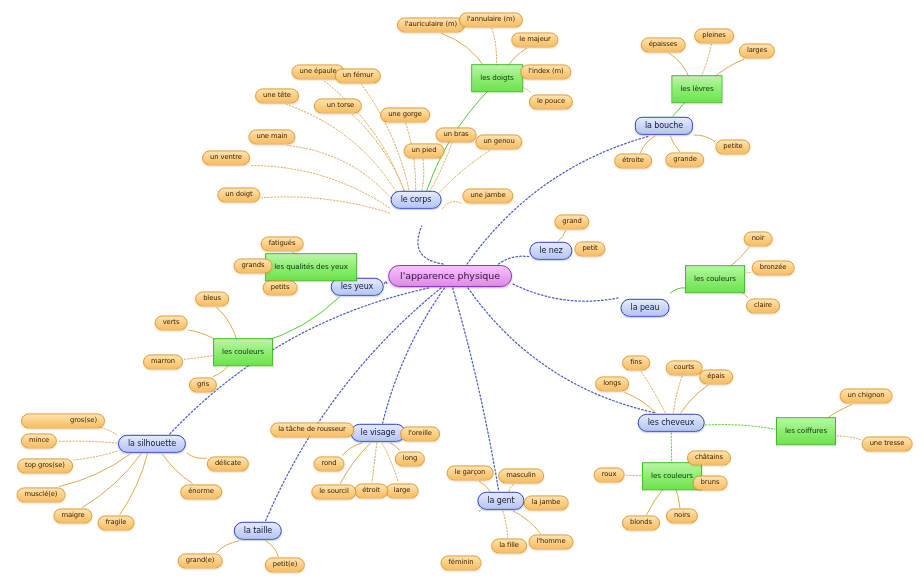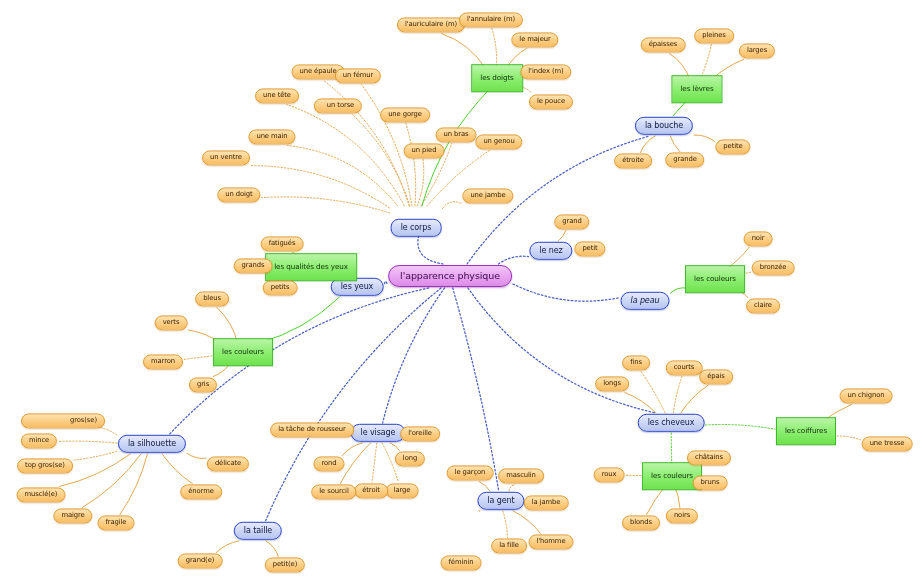--- a/index.html
+++ b/index.html
@@ -157,51 +157,51 @@
       <path d="M 690.5 467.0 Q 690.1 465.0 691.5 466.5" fill="none" stroke="#e3a74f" stroke-width="1" stroke-linecap="round"></path>
       <path d="M 703.0 481.7 Q 696.9 482.6 691.5 479.6" fill="none" stroke="#e3a74f" stroke-width="1" stroke-linecap="round"></path>
       <path d="M 674.3 485.0 Q 679.0 495.8 679.9 507.5" fill="none" stroke="#e3a74f" stroke-width="1" stroke-linecap="round"></path>
       <path d="M 666.1 485.0 Q 654.7 498.6 646.6 514.5" fill="none" stroke="#e3a74f" stroke-width="1" stroke-linecap="round"></path>
       <path d="M 705.5 425.0 Q 740.5 423.1 775.0 429.2" fill="none" stroke="#4fd12c" stroke-width="1" stroke-linecap="round" stroke-dasharray="1.4 1.9"></path>
       <path d="M 821.4 422.0 Q 835.4 411.5 851.4 404.5" fill="none" stroke="#e3a74f" stroke-width="1" stroke-linecap="round"></path>
       <path d="M 837.0 436.0 Q 849.1 435.9 860.5 439.7" fill="none" stroke="#e3a74f" stroke-width="1" stroke-linecap="round" stroke-dasharray="1.4 1.9"></path>
     </svg>
   <div id="node-layer">
       <div class="node root" style="left: 450px; top: 276px;">l'apparence physique</div>
-      <div class="node blue" style="left: 416px; top: 228px; border-radius: 8px;">le corps</div>
+      <div class="node blue" style="left: 416px; top: 200px;">le corps</div>
       <div class="node orange" style="left: 226px; top: 158px;">un ventre</div>
       <div class="node orange" style="left: 239px; top: 195px;">un doigt</div>
       <div class="node orange" style="left: 272px; top: 137px;">une main</div>
       <div class="node orange" style="left: 277px; top: 96px;">une tête</div>
       <div class="node orange" style="left: 318px; top: 72px;">une épaule</div>
       <div class="node orange" style="left: 358px; top: 76px;">un fémur</div>
       <div class="node orange" style="left: 338px; top: 106px; padding-left: 12px;">un torse</div>
       <div class="node orange" style="left: 405px; top: 115px;">une gorge</div>
       <div class="node orange" style="left: 424px; top: 151px;">un pied</div>
       <div class="node orange" style="left: 456px; top: 135px;">un bras</div>
       <div class="node orange" style="left: 499px; top: 142px;">un genou</div>
       <div class="node orange" style="left: 488px; top: 196px;">une jambe</div>
       <div class="node green" style="left: 497px; top: 78px;">les doigts</div>
       <div class="node orange" style="left: 431px; top: 25px;">l'auriculaire (m)</div>
       <div class="node orange" style="left: 491px; top: 20px;">l'annulaire (m)</div>
       <div class="node orange" style="left: 535px; top: 40px;">le majeur</div>
       <div class="node orange" style="left: 546px; top: 72px;">l'index (m)</div>
       <div class="node orange" style="left: 551px; top: 102px;">le pouce</div>
-      <div class="node blue" style="left: 664px; top: 126px;">la bouche</div>
+      <div class="node blue" style="left: 664px; top: 126px; border-radius: 7px;">la bouche</div>
       <div class="node green" style="left: 697px; top: 89px;">les lèvres</div>
       <div class="node orange" style="left: 663px; top: 45px;">épaisses</div>
       <div class="node orange" style="left: 714px; top: 36px;">pleines</div>
       <div class="node orange" style="left: 757px; top: 51px;">larges</div>
       <div class="node orange" style="left: 633px; top: 161px;">étroite</div>
       <div class="node orange" style="left: 685px; top: 160px;">grande</div>
       <div class="node orange" style="left: 733px; top: 147px;">petite</div>
       <div class="node blue" style="left: 551px; top: 251px;">le nez</div>
       <div class="node orange" style="left: 572px; top: 222px;">grand</div>
       <div class="node orange" style="left: 590px; top: 249px;">petit</div>
-      <div class="node blue" style="left: 645px; top: 301px; font-style: italic;">la peau</div>
+      <div class="node blue" style="left: 645px; top: 308px;">la peau</div>
       <div class="node green" style="left: 715px; top: 279px;">les couleurs</div>
       <div class="node orange" style="left: 758px; top: 239px;">noir</div>
       <div class="node orange" style="left: 773px; top: 268px;">bronzée</div>
       <div class="node orange" style="left: 763px; top: 306px;">claire</div>
       <div class="node blue" style="left: 357px; top: 287px;">les yeux</div>
       <div class="node green" style="left: 311px; top: 267px;">les qualités des yeux</div>
       <div class="node orange" style="left: 282px; top: 244px;">fatigués</div>
       <div class="node orange" style="left: 253px; top: 266px;">grands</div>
       <div class="node orange" style="left: 280px; top: 288px;">petits</div>
       <div class="node green" style="left: 243px; top: 352px;">les couleurs</div>

